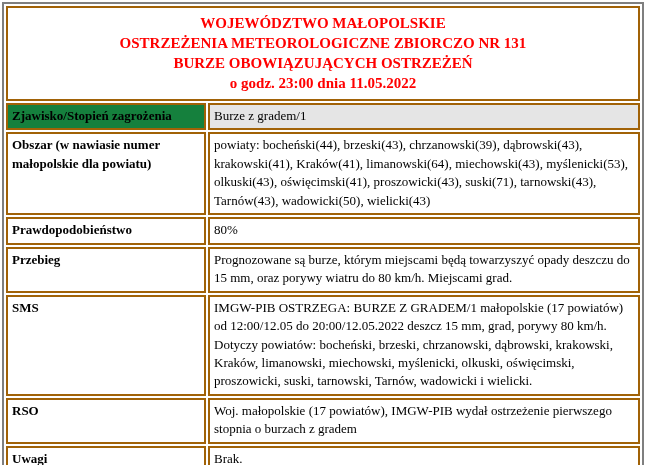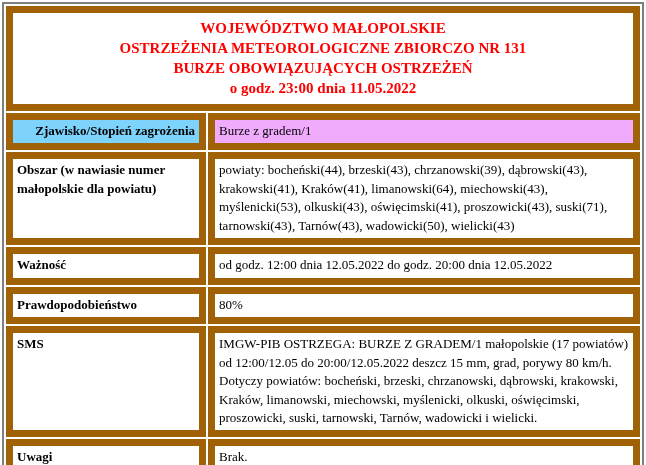--- a/index.html
+++ b/index.html
@@ -20,21 +20,21 @@
   table.warn-table {
     width: 642px;
     table-layout: fixed;
     border-collapse: separate;
     border-spacing: 2px;
     border: 2px solid #7f7f7f;
     background: #ffffff;
   }
   col.label-col { width: 200px; }
   td {
-    border: 7px solid #a16207;
+    border: 2px solid #a16207;
     vertical-align: top;
     padding: 2px 4px 3px 4px;
     font-size: 13px;
     line-height: 1.42;
     word-wrap: break-word;
   }
   td.header-cell {
     text-align: center;
     font-weight: bold;
     font-size: 15px;
@@ -58,45 +58,49 @@
       <tr>
         <td class="header-cell" colspan="2" style="color: rgb(255, 0, 0);">
           <div>WOJEWÓDZTWO MAŁOPOLSKIE</div>
           <div>OSTRZEŻENIA METEOROLOGICZNE ZBIORCZO NR 131</div>
           <div>BURZE OBOWIĄZUJĄCYCH OSTRZEŻEŃ</div>
           <div>o godz. 23:00 dnia 11.05.2022</div>
         </td>
       </tr>
 
       <tr>
-        <td class="label-cell" style="background: #7dd3fc; text-align: right;">Zjawisko/Stopień zagrożenia</td>
-        <td style="background: #f0abfc;">Burze z gradem/1</td>
+        <td class="label-cell" style="background: #15803d;">Zjawisko/Stopień zagrożenia</td>
+        <td style="background: #e5e5e5;">Burze z gradem/1</td>
       </tr>
 
       <tr>
         <td class="label-cell">Obszar (w nawiasie numer małopolskie dla powiatu)</td>
         <td>powiaty: bocheński(44), brzeski(43), chrzanowski(39), dąbrowski(43), krakowski(41), Kraków(41), limanowski(64), miechowski(43), myślenicki(53), olkuski(43), oświęcimski(41), proszowicki(43), suski(71), tarnowski(43), Tarnów(43), wadowicki(50), wielicki(43)</td>
       </tr>
 
-      <tr>
-        <td class="label-cell">Ważność</td>
-        <td>od godz. 12:00 dnia 12.05.2022 do godz. 20:00 dnia 12.05.2022</td>
-      </tr>
 
       <tr>
         <td class="label-cell">Prawdopodobieństwo</td>
         <td>80%</td>
       </tr>
 
+      <tr>
+        <td class="label-cell">Przebieg</td>
+        <td>Prognozowane są burze, którym miejscami będą towarzyszyć opady deszczu do 15 mm, oraz porywy wiatru do 80 km/h. Miejscami grad.</td>
+      </tr>
 
       <tr>
         <td class="label-cell">SMS</td>
         <td>IMGW-PIB OSTRZEGA: BURZE Z GRADEM/1 małopolskie (17 powiatów) od 12:00/12.05 do 20:00/12.05.2022 deszcz 15 mm, grad, porywy 80 km/h. Dotyczy powiatów: bocheński, brzeski, chrzanowski, dąbrowski, krakowski, Kraków, limanowski, miechowski, myślenicki, olkuski, oświęcimski, proszowicki, suski, tarnowski, Tarnów, wadowicki i wielicki.</td>
       </tr>
 
+      <tr>
+        <td class="label-cell">RSO</td>
+        <td>Woj. małopolskie (17 powiatów), IMGW-PIB wydał ostrzeżenie pierwszego stopnia o burzach z gradem</td>
+      </tr>
 
       <tr>
         <td class="label-cell">Uwagi</td>
         <td>Brak.</td>
       </tr>
 
     </tbody>
   </table>
 </div>
 

